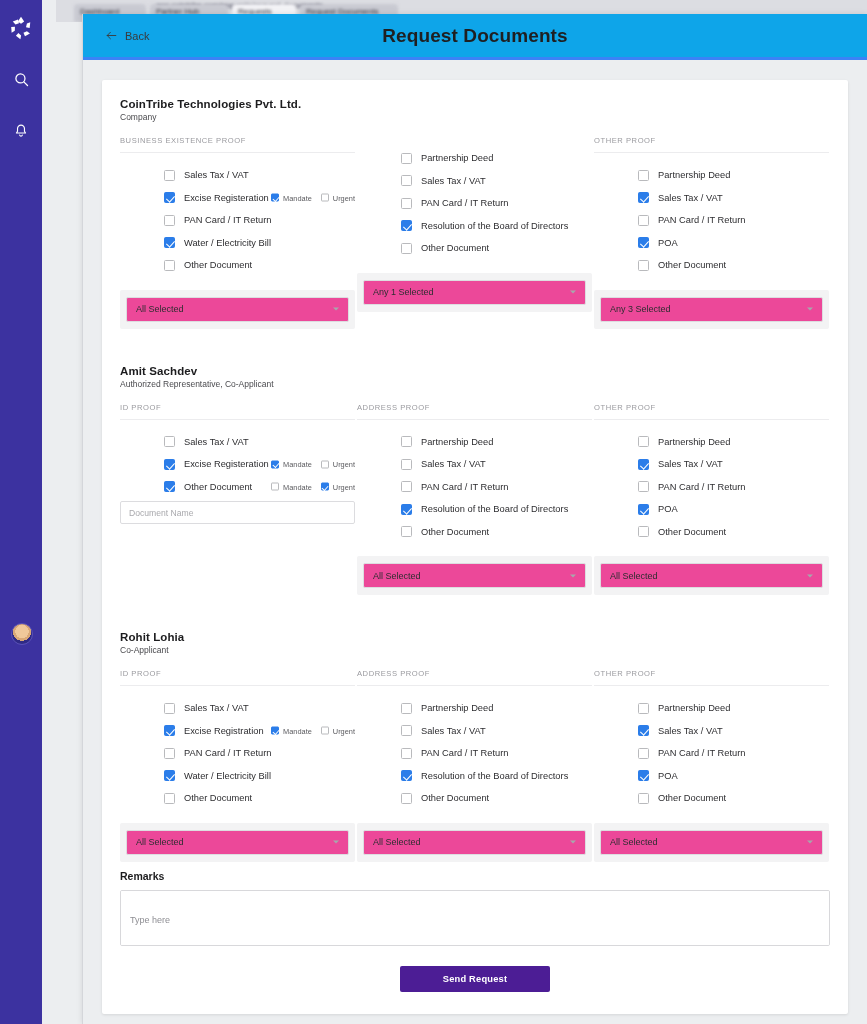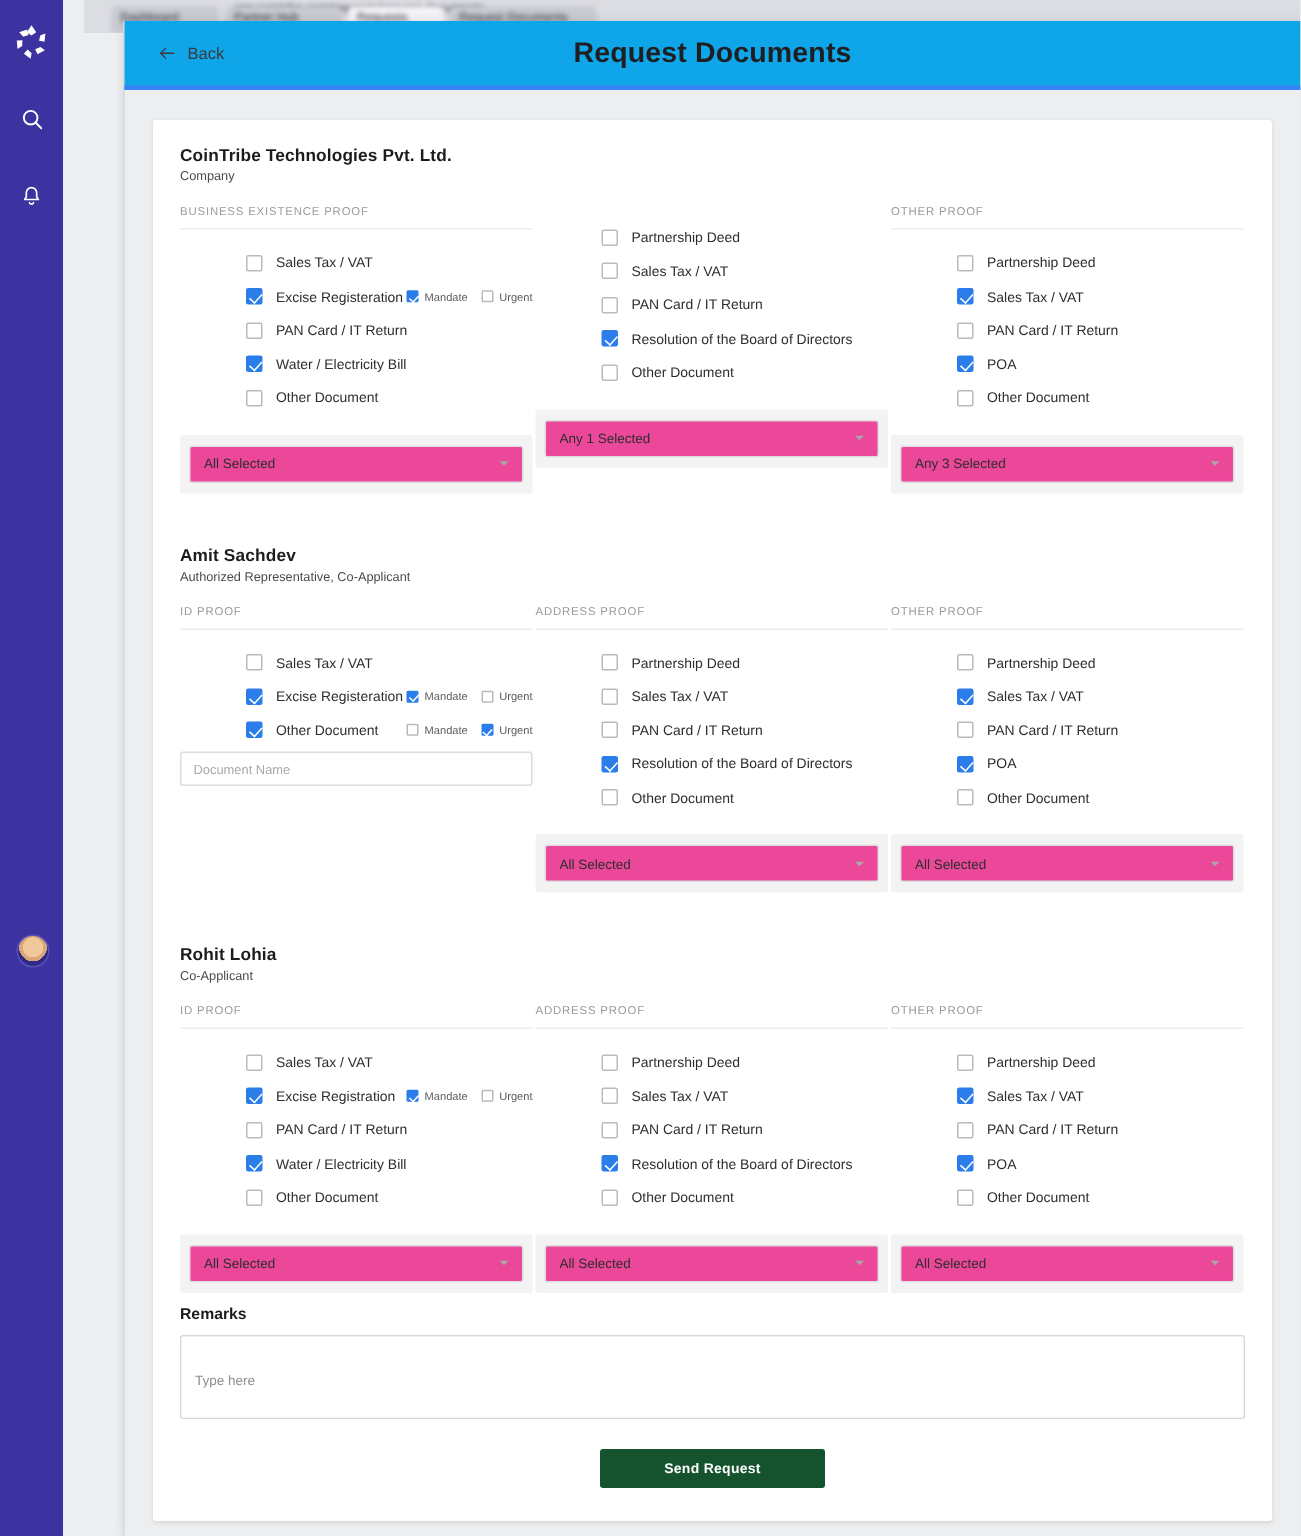--- a/index.html
+++ b/index.html
@@ -192,21 +192,21 @@
     resize: none;
     font-family: "Liberation Sans", sans-serif;
     font-size: 9px; color: #2d2d30;
     padding: 24px 9px;
   }
   .remarks::placeholder { color: #8e8e93; }
 
   .send-wrap { display: flex; justify-content: center; margin-top: 20px; }
   .send {
     width: 150px; height: 26px;
-    background: #14532d; border: none; border-radius: 2px;
+    background: #4c1d95; border: none; border-radius: 2px;
     color: #fff; font-size: 9.3px; font-weight: bold;
     font-family: "Liberation Sans", sans-serif;
     letter-spacing: .2px;
     cursor: pointer;
   }
 </style>
 </head>
 <body>
 
 <div class="rail">

